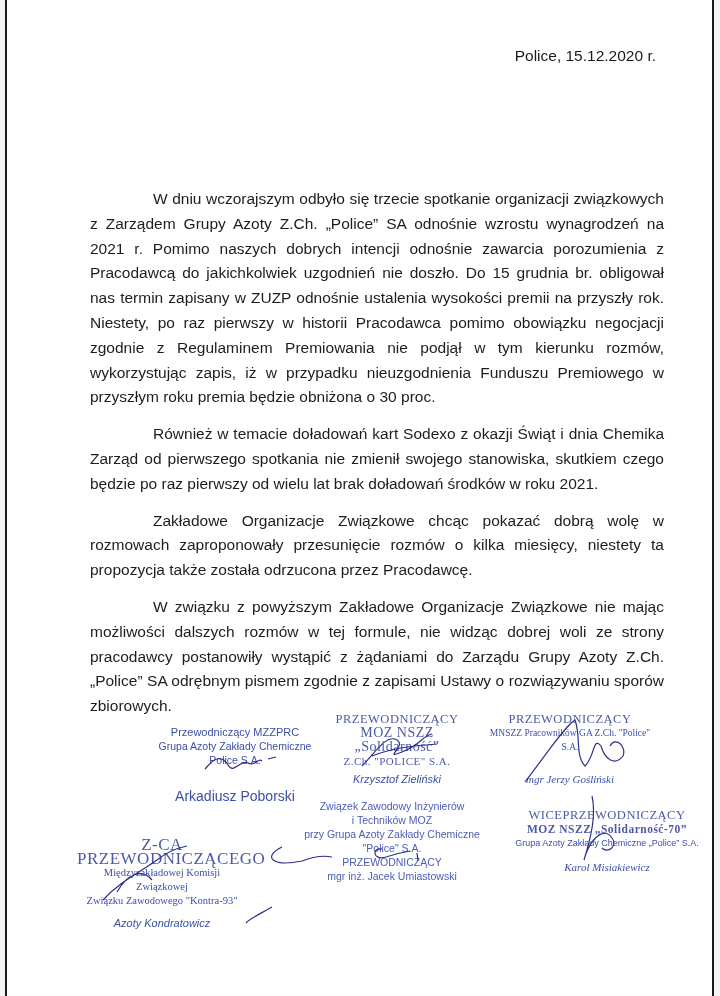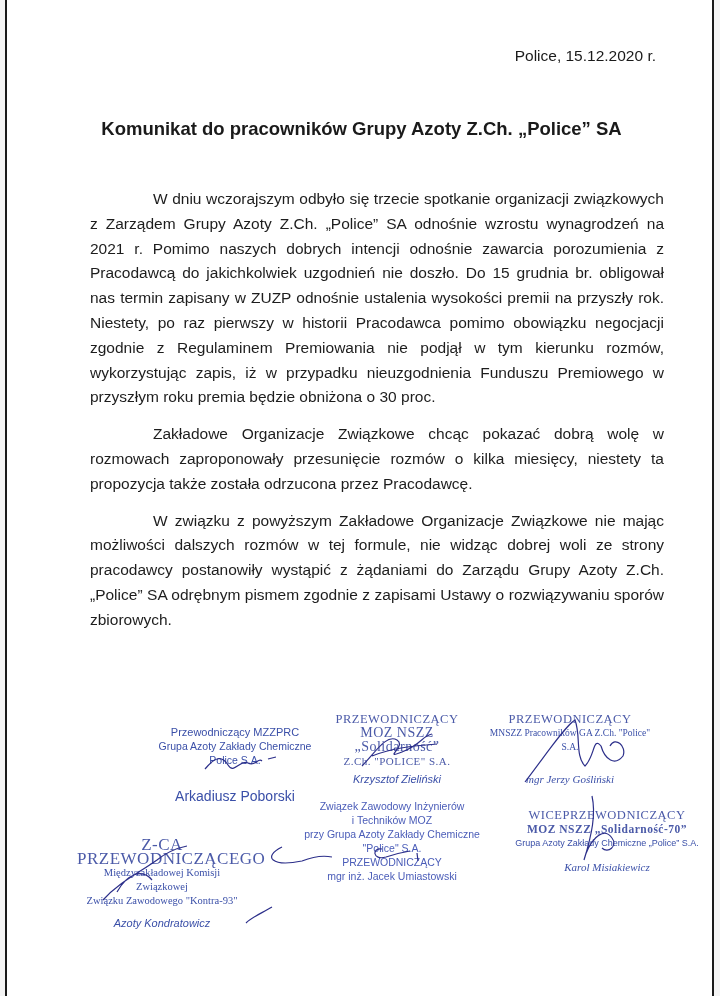--- a/index.html
+++ b/index.html
@@ -39,24 +39,24 @@
   .sig .plain { font-size: 10.5px; }
   .sig svg { position: absolute; pointer-events: none; }
 </style>
 </head>
 <body>
 
 <div class="page">
 
   <div class="date">Police, 15.12.2020 r.</div>
 
-  <div class="title">Komunikat do pracowników Grupy Azoty Z.Ch. „Police” SA</div>
 
   <div class="body-text">
     <p>W dniu wczorajszym odbyło się trzecie spotkanie organizacji związkowych z Zarządem Grupy Azoty Z.Ch. „Police” SA odnośnie wzrostu wynagrodzeń na 2021 r. Pomimo naszych dobrych intencji odnośnie zawarcia porozumienia z Pracodawcą do jakichkolwiek uzgodnień nie doszło. Do 15 grudnia br. obligował nas termin zapisany w ZUZP odnośnie ustalenia wysokości premii na przyszły rok. Niestety, po raz pierwszy w historii Pracodawca pomimo obowiązku negocjacji zgodnie z Regulaminem Premiowania nie podjął w tym kierunku rozmów, wykorzystując zapis, iż w przypadku nieuzgodnienia Funduszu Premiowego w przyszłym roku premia będzie obniżona o 30 proc.</p>
+    <p>Również w temacie doładowań kart Sodexo z okazji Świąt i dnia Chemika Zarząd od pierwszego spotkania nie zmienił swojego stanowiska, skutkiem czego będzie po raz pierwszy od wielu lat brak doładowań środków w roku 2021.</p>
     <p>Zakładowe Organizacje Związkowe chcąc pokazać dobrą wolę w rozmowach zaproponowały przesunięcie rozmów o kilka miesięcy, niestety ta propozycja także została odrzucona przez Pracodawcę.</p>
     <p>W związku z powyższym Zakładowe Organizacje Związkowe nie mając możliwości dalszych rozmów w tej formule, nie widząc dobrej woli ze strony pracodawcy postanowiły wystąpić z żądaniami do Zarządu Grupy Azoty Z.Ch. „Police” SA odrębnym pismem zgodnie z zapisami Ustawy o rozwiązywaniu sporów zbiorowych.</p>
   </div>
 
   <div class="sig" style="left:138px; top:725px; width:180px;">
     <div class="plain" style="font-size:11px;">Przewodniczący MZZPRC</div>
     <div class="plain">Grupa Azoty Zakłady Chemiczne Police S.A.</div>
     <svg width="80" height="20" style="left:55px; top:28px;" viewBox="0 0 80 20">
       <path d="M5 16 C15 4, 22 2, 28 12 S40 6, 48 10 S58 4, 62 8 M68 6 L76 4" stroke="#2c2f8a" stroke-width="1.2" fill="none"></path>
     </svg>

